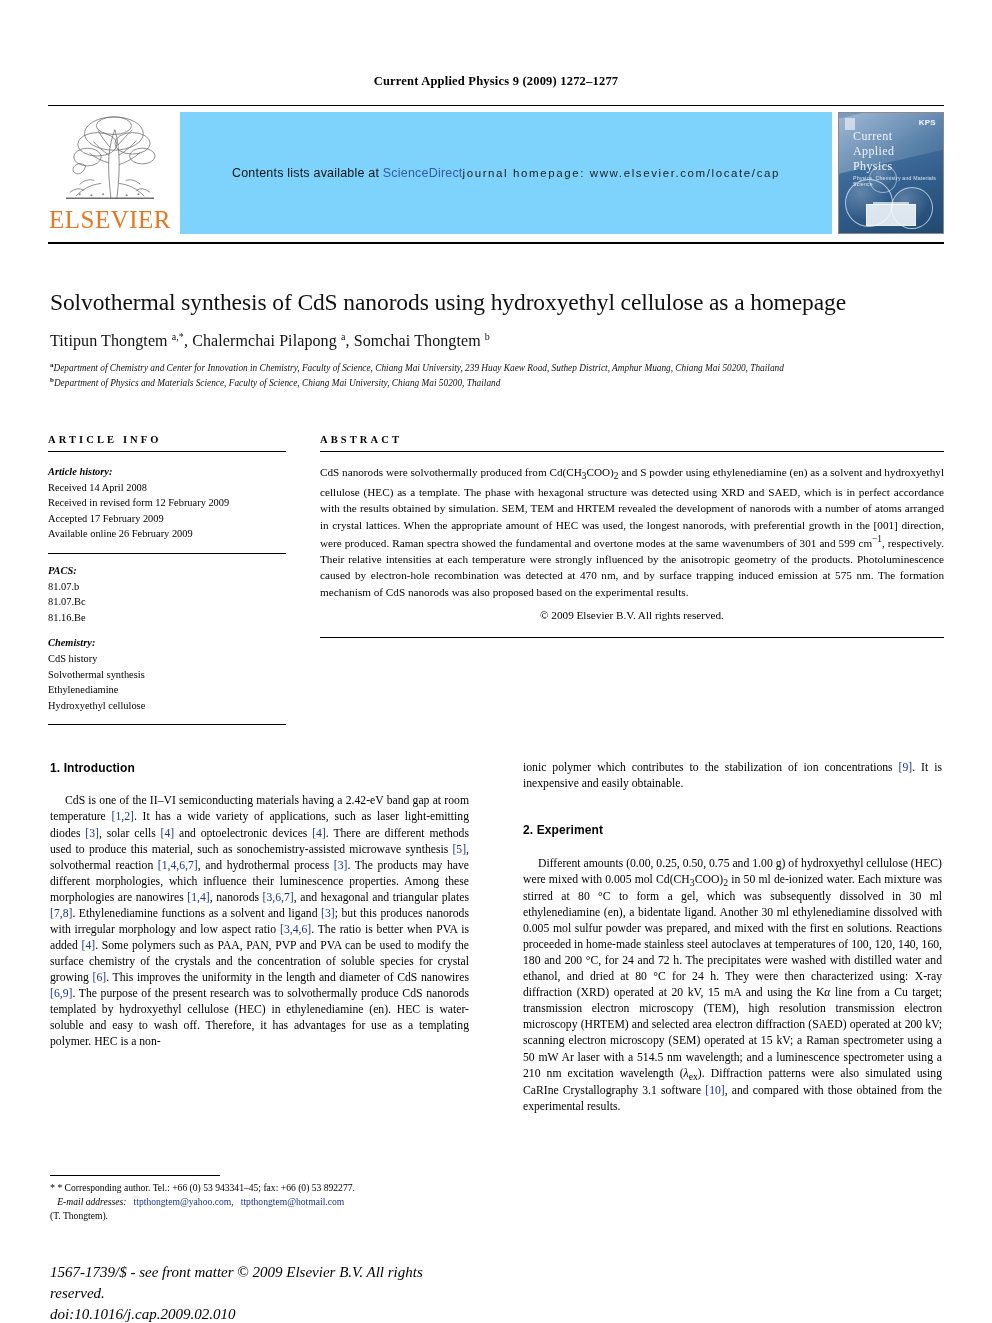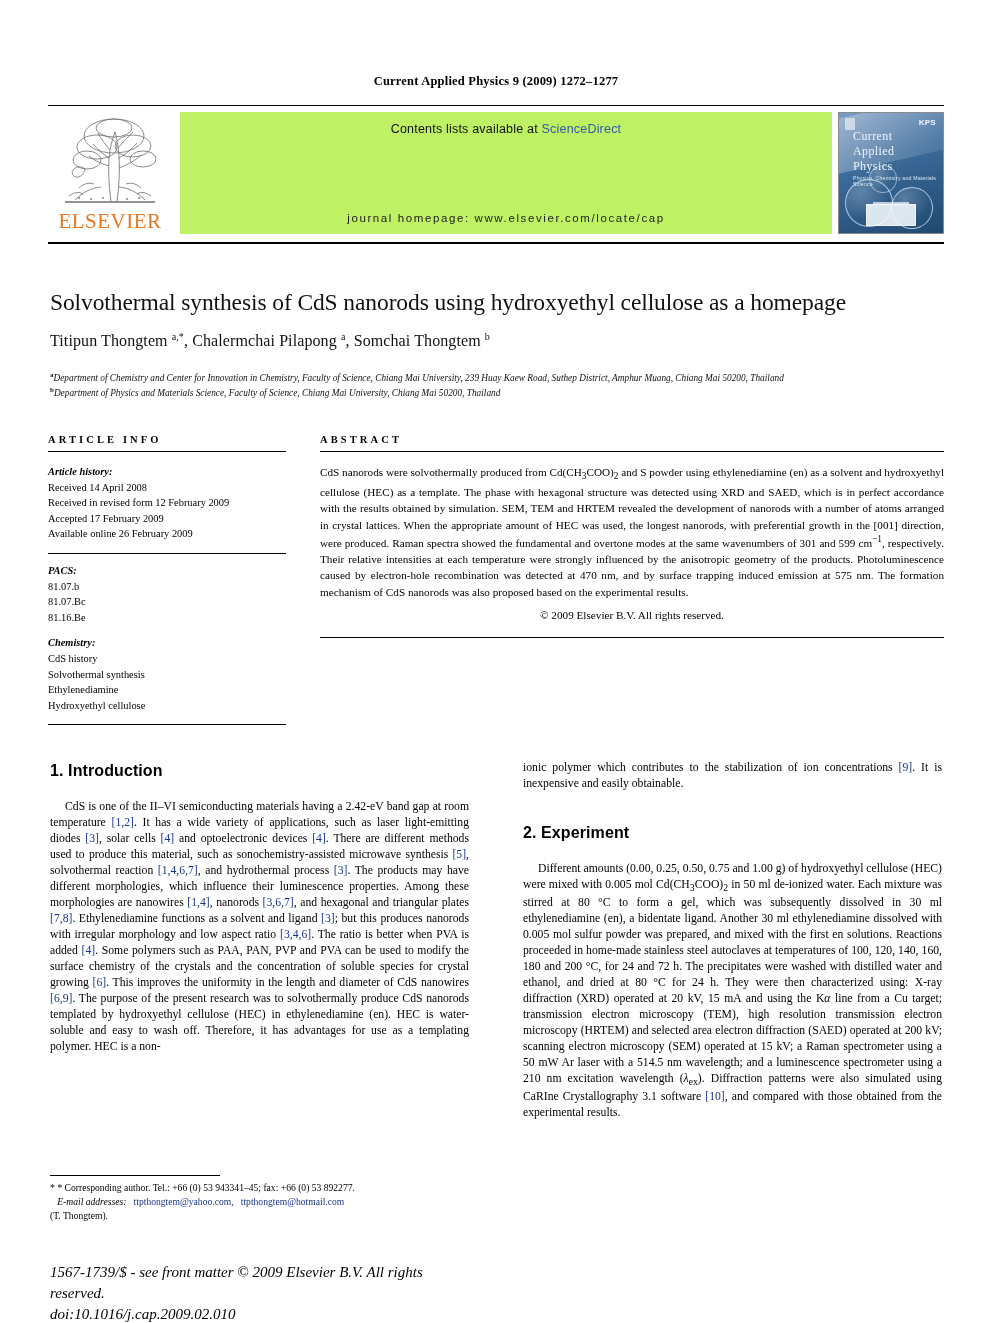--- a/index.html
+++ b/index.html
@@ -57,33 +57,33 @@
     display: flex;
     flex-direction: column;
     align-items: center;
     justify-content: flex-end;
     padding-bottom: 2px;
     box-sizing: border-box;
   }
   .tree-svg { display: block; }
   .elsevier-word {
     font-family: "Liberation Serif", serif;
-    font-size: 21px;
+    font-size: 25px;
     letter-spacing: .5px;
     color: #E87722;
     line-height: 1;
     margin-top: 1px;
   }
   .masthead-center {
     flex: 1 1 auto;
-    background: #bef264;
+    background: #7dd3fc;
     margin: 0 6px 0 8px;
     display: flex;
-    flex-direction: column;
-    justify-content: space-between;
+    flex-direction: row;
+    justify-content: center;
     align-items: center;
     padding: 10px 0 10px 0;
     box-sizing: border-box;
   }
   .contents-line {
     font-family: "Liberation Sans", sans-serif;
     font-size: 12.5px;
     color: #111;
     letter-spacing: .2px;
   }
@@ -199,21 +199,21 @@
   }
   .authors {
     font-family: "Liberation Serif", serif;
     font-size: 16px;
     color: #111;
     margin-top: 15px;
     letter-spacing: .1px;
   }
   .authors sup { font-size: 10px; }
   .affiliations {
-    margin-top: 19px;
+    margin-top: 9px;
     font-family: "Liberation Serif", serif;
     font-style: italic;
     font-size: 9.3px;
     line-height: 1.45;
     color: #111;
   }
   .affiliations sup { font-style: normal; font-weight: bold; font-size: 7px; }
 
   
   .panel {
@@ -288,21 +288,21 @@
     width: 419px;
     flex: 0 0 419px;
     font-family: "Liberation Serif", serif;
     font-size: 11.7px;
     line-height: 1.37;
     text-align: justify;
   }
   .bcol.right { margin-left: 54px; }
   h2.sec {
     font-family: "Liberation Sans", sans-serif;
-    font-size: 16px;
+    font-size: 12px;
     font-weight: bold;
     margin: 0 0 17px 0;
     letter-spacing: .1px;
   }
   h2.sec.spaced { margin-top: 30px; }
   p.para {
     margin: 0;
     text-indent: 15px;
   }
   .ref { color: #18358c; }

